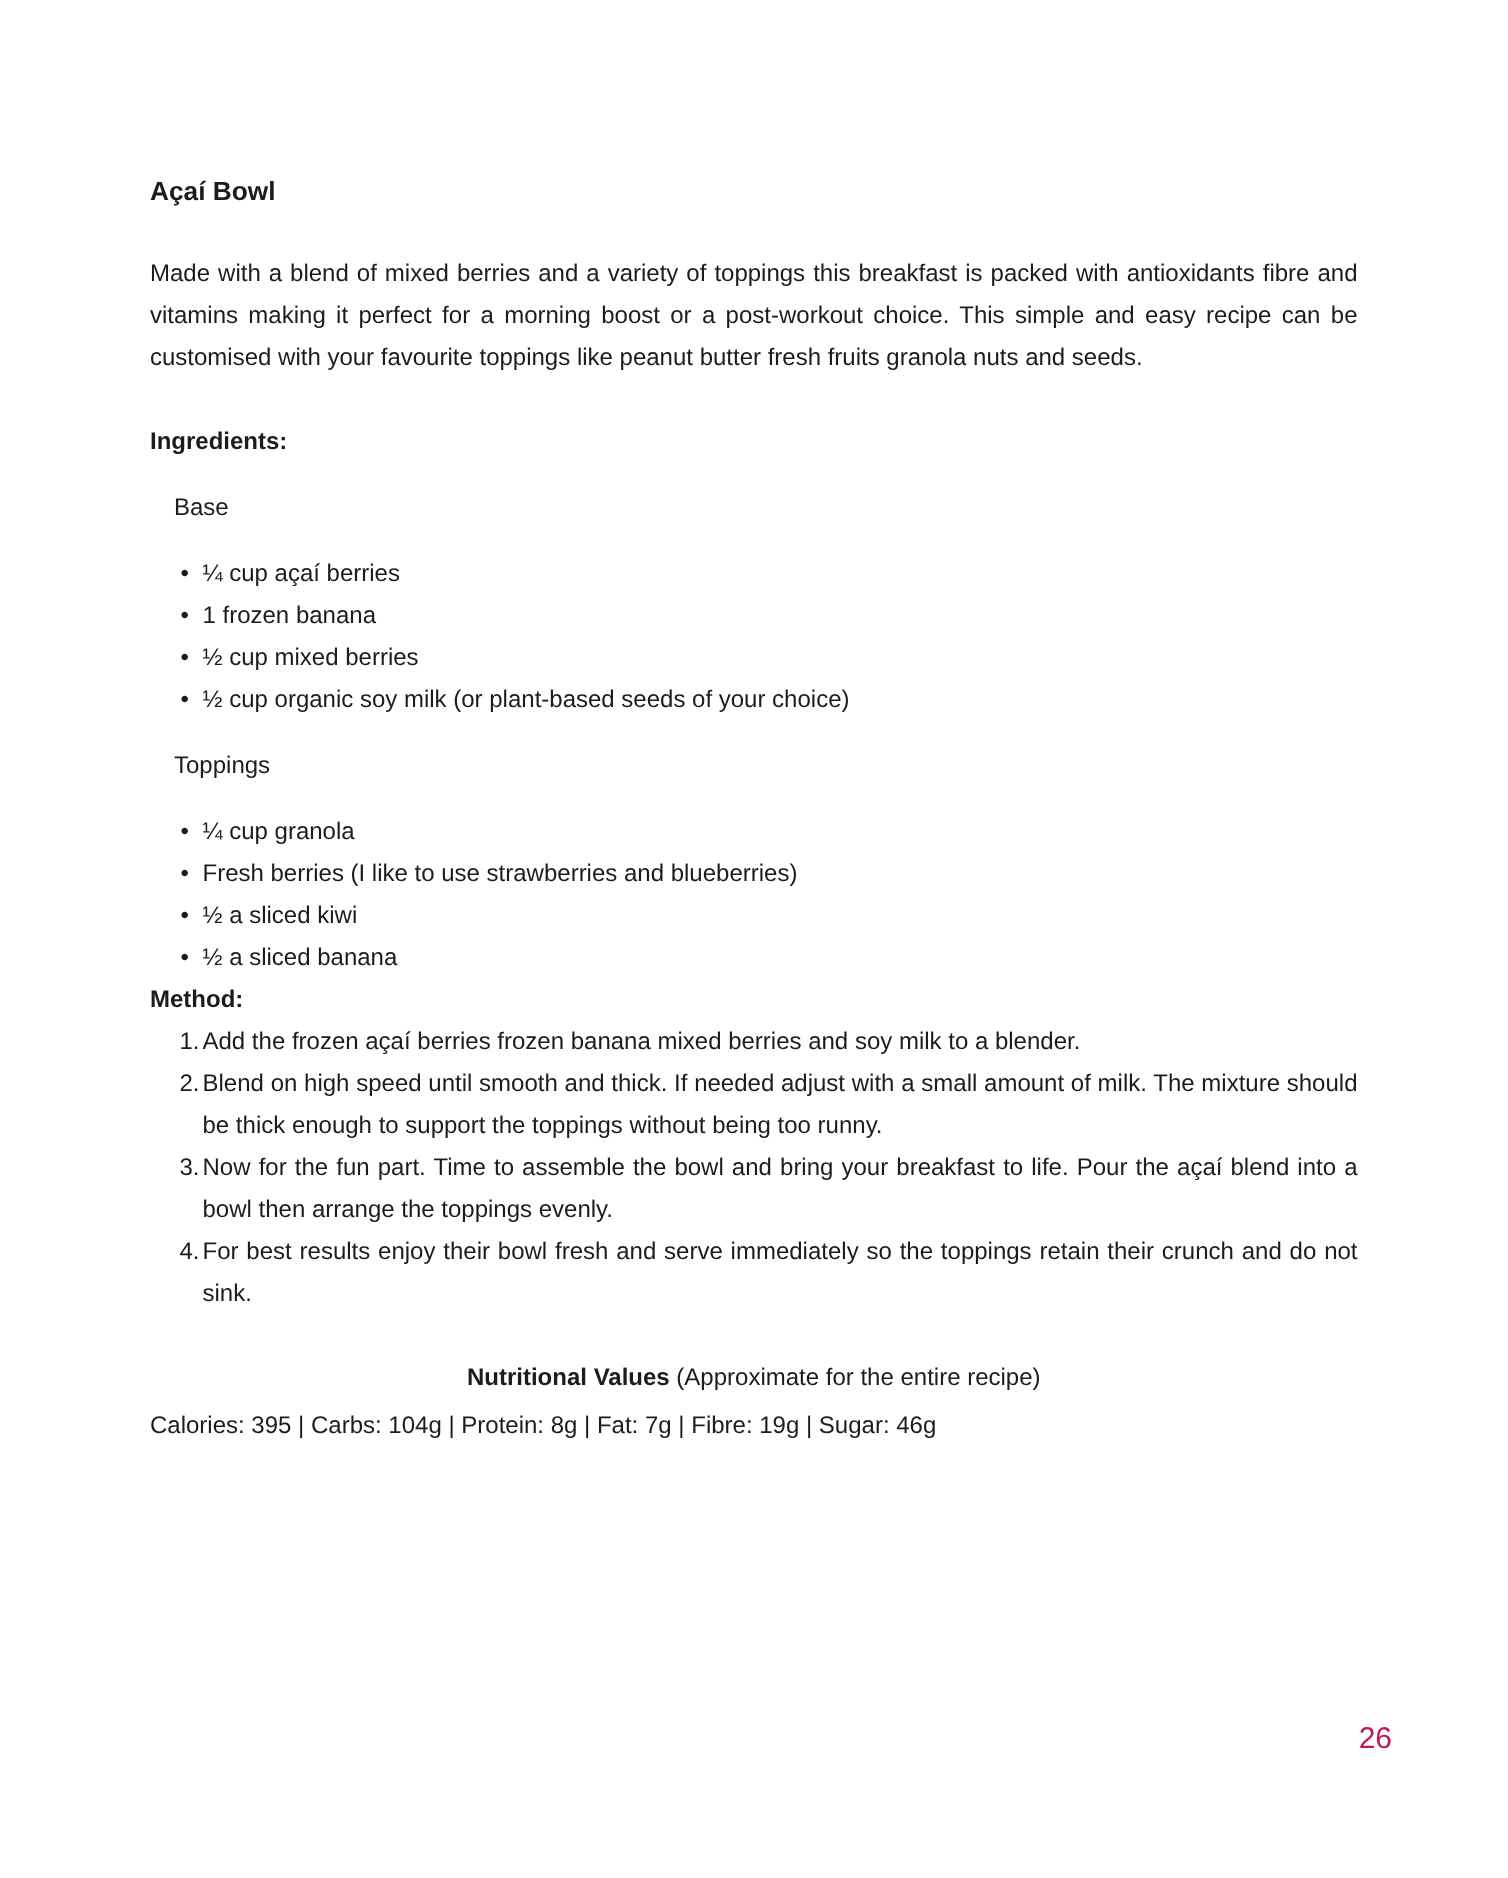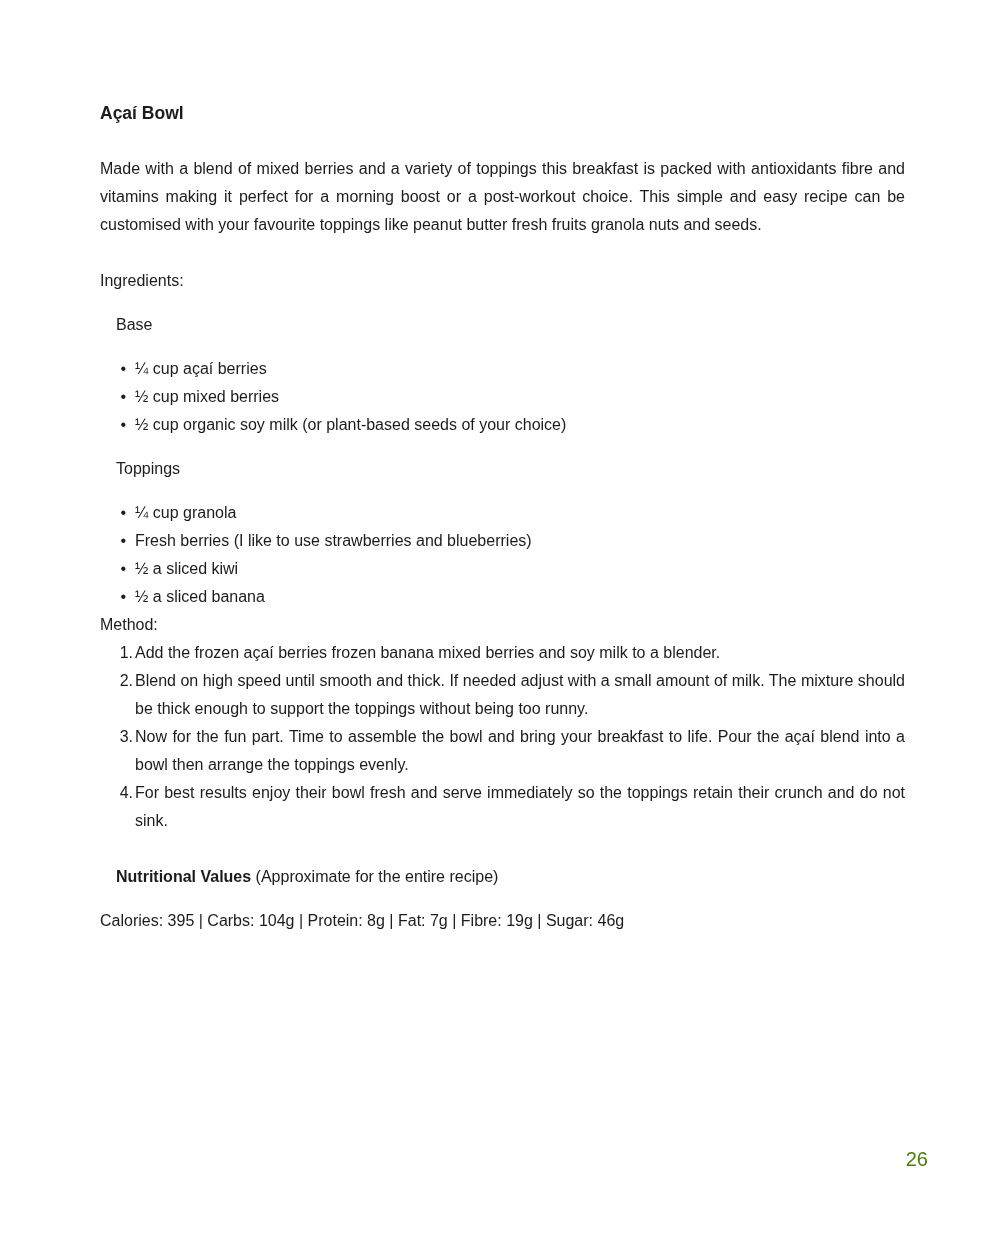--- a/index.html
+++ b/index.html
@@ -10,35 +10,35 @@
     background: #ffffff;
     color: #1c1c1c;
     font-family: "Liberation Sans", "DejaVu Sans", sans-serif;
     font-size: 16px;
     line-height: 28px;
     overflow: hidden;
   }
   .content {
     position: absolute;
     left: 100px;
-    top: 99px;
+    top: 113px;
     width: 805px;
   }
   .recipe-title {
     font-size: 17.5px;
     font-weight: 700;
     line-height: 28px;
     margin: 0 0 28px 0;
   }
   .intro {
     margin: 6px 0 28px 0;
     text-align: justify;
   }
   .section-heading {
-    font-weight: 400;
+    font-weight: 700;
     margin: 0;
   }
   .group-label { margin: 16px; }
   ul.ing-list {
     margin: 0;
     padding: 0 0 0 35px;
     list-style: none;
   }
   ul.ing-list li { position: relative; }
   ul.ing-list li::before {
@@ -56,46 +56,47 @@
   ol.steps li {
     position: relative;
     counter-increment: step;
     text-align: justify;
   }
   ol.steps li::before {
     content: counter(step) ".";
     position: absolute;
     right: calc(100% + 2px);
   }
-  .nutrition-heading { margin: 16px; }
+  .nutrition-heading { margin: 4px; text-align: center; }
   .nutrition-heading .bold { font-weight: 700; }
   .nutrition-values { margin: 0; }
   .page-number {
     position: absolute;
     right: 77px;
     top: 1146px;
     font-size: 20px;
     line-height: 26px;
-    color: #4d7c0f;
+    color: #be185d;
   }
 </style>
 </head>
 <body>
 
 <div class="page">
   <div class="content">
 
     <h1 class="recipe-title">Açaí Bowl</h1>
 
     <p class="intro">Made with a blend of mixed berries and a variety of toppings this breakfast is packed with antioxidants fibre and vitamins making it perfect for a morning boost or a post-workout choice. This simple and easy recipe can be customised with your favourite toppings like peanut butter fresh fruits granola nuts and seeds.</p>
 
     <p class="section-heading">Ingredients:</p>
     <p class="group-label">Base</p>
     <ul class="ing-list">
       <li>¼ cup açaí berries</li>
+      <li>1 frozen banana</li>
       <li>½ cup mixed berries</li>
       <li>½ cup organic soy milk (or plant-based seeds of your choice)</li>
     </ul>
     <p class="group-label">Toppings</p>
     <ul class="ing-list">
       <li>¼ cup granola</li>
       <li>Fresh berries (I like to use strawberries and blueberries)</li>
       <li>½ a sliced kiwi</li>
       <li>½ a sliced banana</li>
     </ul>

